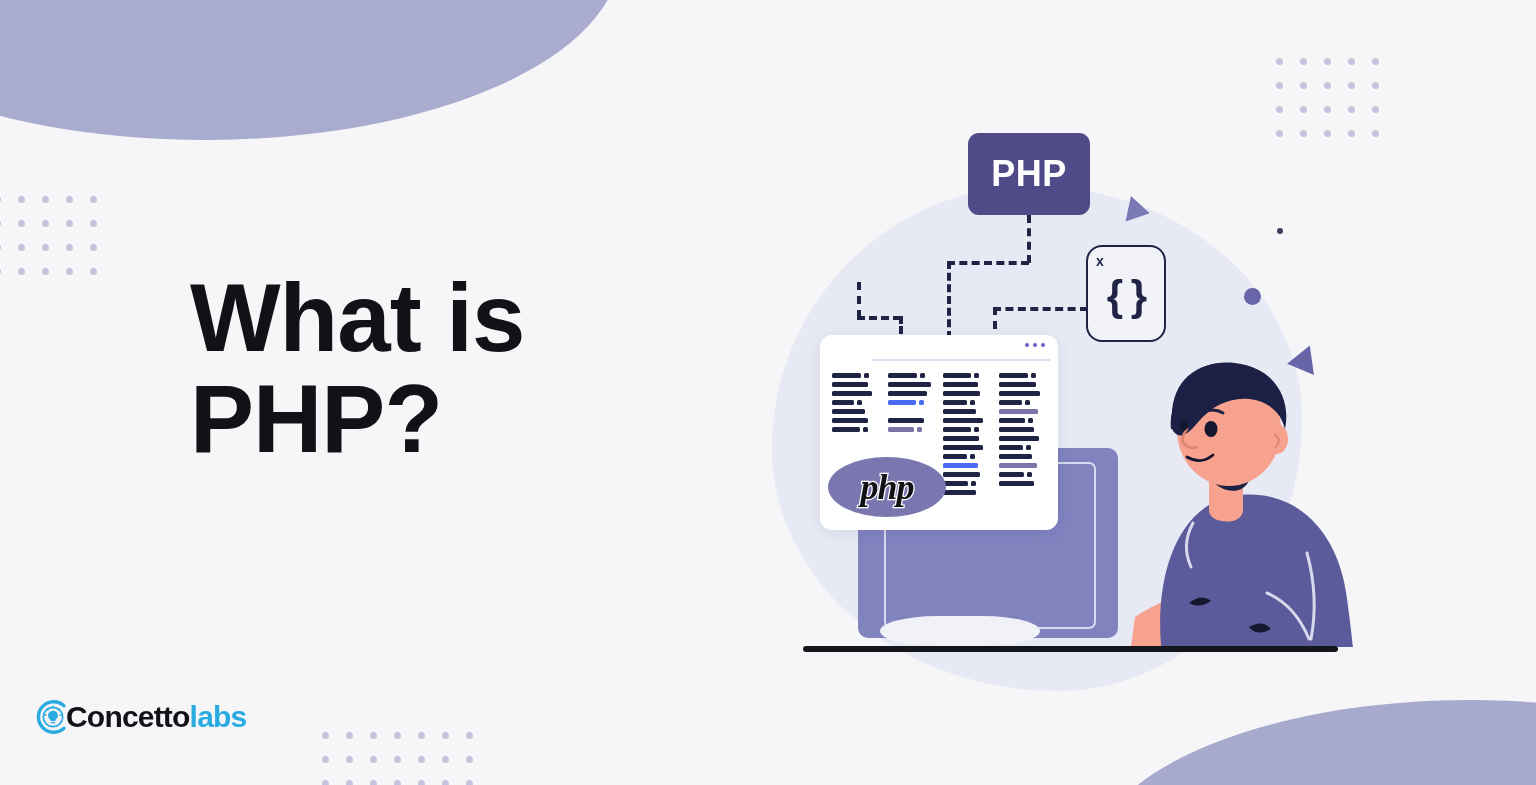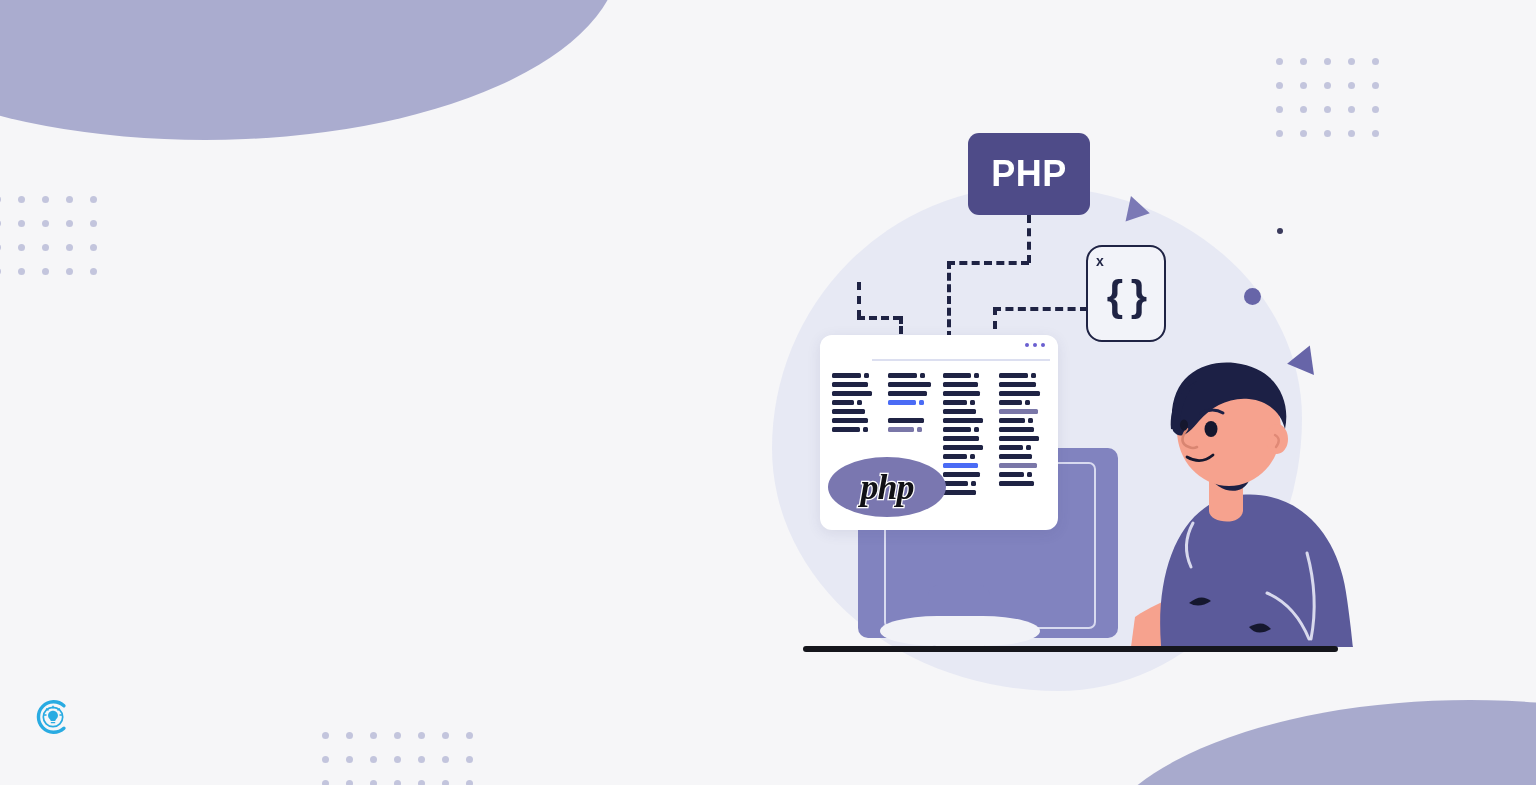--- a/index.html
+++ b/index.html
@@ -218,37 +218,44 @@
       <i style="left: 144px; top: 24px; background: rgb(195, 197, 221);"></i>
       <i style="left: 0px; top: 48px; background: rgb(195, 197, 221);"></i>
       <i style="left: 24px; top: 48px; background: rgb(195, 197, 221);"></i>
       <i style="left: 48px; top: 48px; background: rgb(195, 197, 221);"></i>
       <i style="left: 72px; top: 48px; background: rgb(195, 197, 221);"></i>
       <i style="left: 96px; top: 48px; background: rgb(195, 197, 221);"></i>
       <i style="left: 120px; top: 48px; background: rgb(195, 197, 221);"></i>
       <i style="left: 144px; top: 48px; background: rgb(195, 197, 221);"></i>
     </div>
 
+  <h1 class="headline">
+    <span class="l1">What is</span>
+    <span class="l2">PHP?</span>
+  </h1>
 
   <div class="logo">
     <span class="logo-mark">
       <svg viewBox="0 0 40 40" width="38" height="38">
         <path d="M31.5 8.2 A16 16 0 1 0 31.5 31.8" fill="none" stroke="#29abe2" stroke-width="3.6" stroke-linecap="round"></path>
         <circle cx="20" cy="20" r="10.2" fill="none" stroke="#29abe2" stroke-width="1.8"></circle>
         <path d="M20 13.4c-3 0-5.2 2.3-5.2 5 0 1.9 1 3 1.9 4 .5.6.8 1.1.9 1.9h4.8c.1-.8.4-1.3.9-1.9.9-1 1.9-2.1 1.9-4 0-2.7-2.2-5-5.2-5z" fill="#29abe2"></path>
         <rect x="17.6" y="25.2" width="4.8" height="1.5" rx=".7" fill="#29abe2"></rect>
         <g stroke="#29abe2" stroke-width="1.4" stroke-linecap="round">
           <line x1="20" y1="8.6" x2="20" y2="10.6"></line>
           <line x1="13.4" y1="11.3" x2="14.8" y2="12.7"></line>
           <line x1="26.6" y1="11.3" x2="25.2" y2="12.7"></line>
           <line x1="10.7" y1="17.9" x2="12.7" y2="17.9"></line>
           <line x1="29.3" y1="17.9" x2="27.3" y2="17.9"></line>
         </g>
       </svg>
     </span>
+    <span class="logo-text">
+      <span class="c1">Concetto</span><span class="c2">labs</span>
+    </span>
   </div>
 
   <div class="blob-illu"></div>
 
   <div class="dash dash-v" style="left:1027px; top:215px;  height:48px;"></div>
   <div class="dash dash-h" style="left:947px;  top:261px;  width:82px;"></div>
   <div class="dash dash-v" style="left:947px;  top:261px;  height:78px;"></div>
   <div class="dash dash-v" style="left:857px;  top:282px;  height:36px;"></div>
   <div class="dash dash-h" style="left:857px;  top:316px;  width:44px;"></div>
   <div class="dash dash-v" style="left:899px;  top:316px;  height:28px;"></div>

